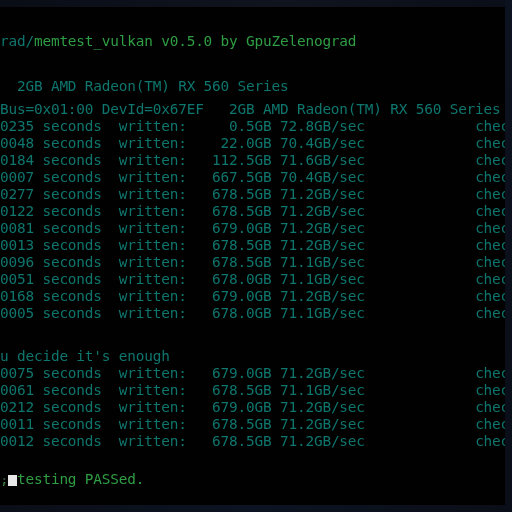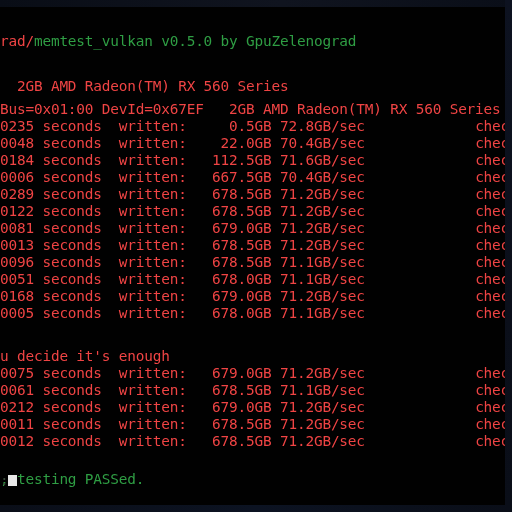--- a/index.html
+++ b/index.html
@@ -44,21 +44,21 @@
     font-size: 14.4px;
     line-height: 17px;
     height: 17px;
     letter-spacing: -0.18px;
     color: #d8d8d8;
   }
   .green {
     color: #2f9e44;
   }
   .white {
-    color: #ef4444;
+    color: #0f766e;
   }
   .row-seg { display: inline; }
   .cursor {
     display: inline-block;
     width: 9px;
     height: 11px;
     background: #e8e8e8;
     vertical-align: -1px;
   }
   .prompt-char { color: #3a4a3a; }
@@ -94,22 +94,22 @@
 
       <div class="line" style="top:26px"><span class="white">rad/</span><span class="green">memtest_vulkan v0.5.0 by GpuZelenograd</span></div>
 
       <div class="line white" style="top:71px">  2GB AMD Radeon(TM) RX 560 Series</div>
       <div class="line white" style="top:94px">Bus=0x01:00 DevId=0x67EF   2GB AMD Radeon(TM) RX 560 Series</div>
 
       <div id="block1">
           <div class="line white" style="top: 111px;"><span class="row-seg">0235 seconds  </span><span class="row-seg">written: </span><span class="row-seg">    0.5GB </span><span class="row-seg">72.8GB/sec             </span><span class="row-seg">checked: </span></div>
           <div class="line white" style="top: 128px;"><span class="row-seg">0048 seconds  </span><span class="row-seg">written: </span><span class="row-seg">   22.0GB </span><span class="row-seg">70.4GB/sec             </span><span class="row-seg">checked: </span></div>
           <div class="line white" style="top: 145px;"><span class="row-seg">0184 seconds  </span><span class="row-seg">written: </span><span class="row-seg">  112.5GB </span><span class="row-seg">71.6GB/sec             </span><span class="row-seg">checked: </span></div>
-          <div class="line white" style="top: 162px;"><span class="row-seg">0006 seconds  </span><span class="row-seg">written: </span><span class="row-seg">  667.5GB </span><span class="row-seg">70.4GB/sec             </span><span class="row-seg">checked: </span></div>
-          <div class="line white" style="top: 179px;"><span class="row-seg">0289 seconds  </span><span class="row-seg">written: </span><span class="row-seg">  678.5GB </span><span class="row-seg">71.2GB/sec             </span><span class="row-seg">checked: </span></div>
+          <div class="line white" style="top: 162px;"><span class="row-seg">0007 seconds  </span><span class="row-seg">written: </span><span class="row-seg">  667.5GB </span><span class="row-seg">70.4GB/sec             </span><span class="row-seg">checked: </span></div>
+          <div class="line white" style="top: 179px;"><span class="row-seg">0277 seconds  </span><span class="row-seg">written: </span><span class="row-seg">  678.5GB </span><span class="row-seg">71.2GB/sec             </span><span class="row-seg">checked: </span></div>
           <div class="line white" style="top: 196px;"><span class="row-seg">0122 seconds  </span><span class="row-seg">written: </span><span class="row-seg">  678.5GB </span><span class="row-seg">71.2GB/sec             </span><span class="row-seg">checked: </span></div>
           <div class="line white" style="top: 213px;"><span class="row-seg">0081 seconds  </span><span class="row-seg">written: </span><span class="row-seg">  679.0GB </span><span class="row-seg">71.2GB/sec             </span><span class="row-seg">checked: </span></div>
           <div class="line white" style="top: 230px;"><span class="row-seg">0013 seconds  </span><span class="row-seg">written: </span><span class="row-seg">  678.5GB </span><span class="row-seg">71.2GB/sec             </span><span class="row-seg">checked: </span></div>
           <div class="line white" style="top: 247px;"><span class="row-seg">0096 seconds  </span><span class="row-seg">written: </span><span class="row-seg">  678.5GB </span><span class="row-seg">71.1GB/sec             </span><span class="row-seg">checked: </span></div>
           <div class="line white" style="top: 264px;"><span class="row-seg">0051 seconds  </span><span class="row-seg">written: </span><span class="row-seg">  678.0GB </span><span class="row-seg">71.1GB/sec             </span><span class="row-seg">checked: </span></div>
           <div class="line white" style="top: 281px;"><span class="row-seg">0168 seconds  </span><span class="row-seg">written: </span><span class="row-seg">  679.0GB </span><span class="row-seg">71.2GB/sec             </span><span class="row-seg">checked: </span></div>
           <div class="line white" style="top: 298px;"><span class="row-seg">0005 seconds  </span><span class="row-seg">written: </span><span class="row-seg">  678.0GB </span><span class="row-seg">71.1GB/sec             </span><span class="row-seg">checked: </span></div>
         </div>
 
       <div class="line white" style="top:341px">u decide it's enough</div>

